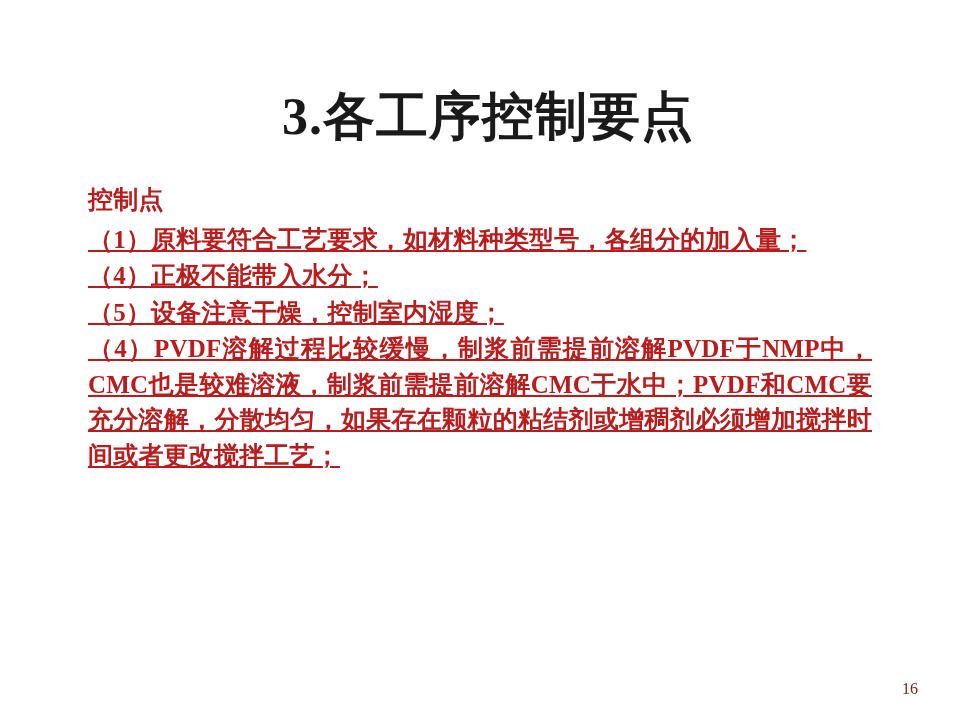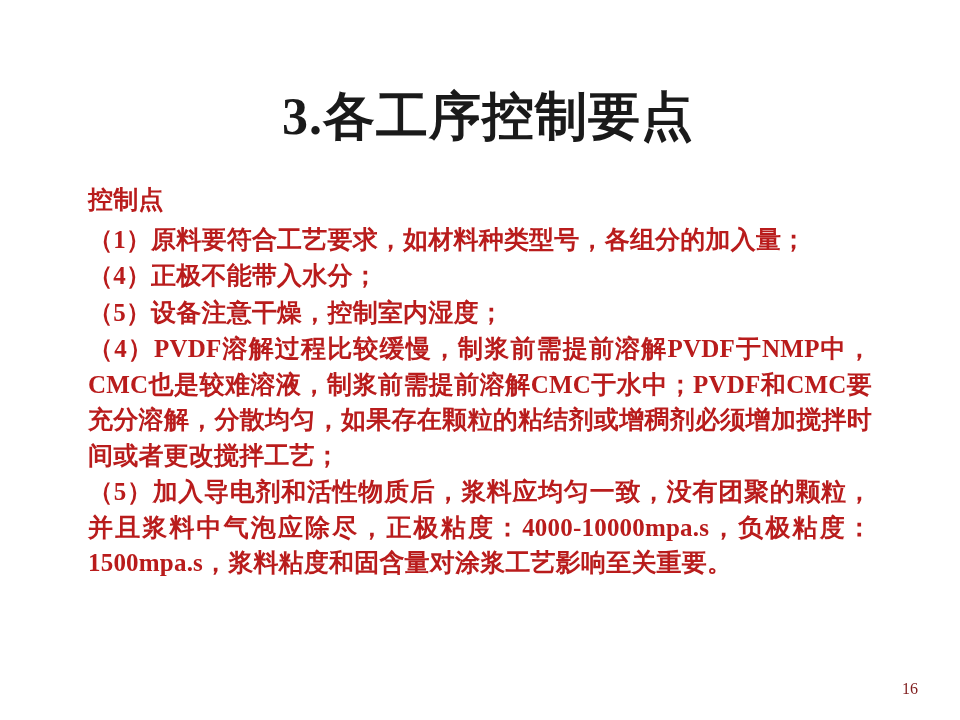--- a/index.html
+++ b/index.html
@@ -48,20 +48,21 @@
     letter-spacing: 0.2px;
     text-align: justify;
     margin: 0 0 2px 0;
     white-space: normal;
   }
   .lead-label {
     margin-bottom: 4px;
   }
   .para {
     margin-bottom: 1px;
+    text-decoration: underline;
   }
   .page-number {
     position: absolute;
     right: 42px;
     bottom: 22px;
     font-family: Liberation Serif, serif;
     font-size: 16px;
     color: #7f1d1d;
     font-weight: normal;
   }
@@ -72,18 +73,17 @@
 <div class="slide">
 
   <div class="slide-title">3.各工序控制要点</div>
 
   <div class="body-block">
     <p class="body-line lead-label">控制点</p>
     <p class="body-line para">（1）原料要符合工艺要求，如材料种类型号，各组分的加入量；</p>
     <p class="body-line para">（4）正极不能带入水分；</p>
     <p class="body-line para">（5）设备注意干燥，控制室内湿度；</p>
     <p class="body-line para">（4）PVDF溶解过程比较缓慢，制浆前需提前溶解PVDF于NMP中，CMC也是较难溶液，制浆前需提前溶解CMC于水中；PVDF和CMC要充分溶解，分散均匀，如果存在颗粒的粘结剂或增稠剂必须增加搅拌时间或者更改搅拌工艺；</p>
-    <p class="body-line para">（5）加入导电剂和活性物质后，浆料应均匀一致，没有团聚的颗粒，并且浆料中气泡应除尽，正极粘度：4000-10000mpa.s，负极粘度：1500mpa.s，浆料粘度和固含量对涂浆工艺影响至关重要。</p>
   </div>
 
   <div class="page-number">16</div>
 
 </div>
 
 </body></html>

